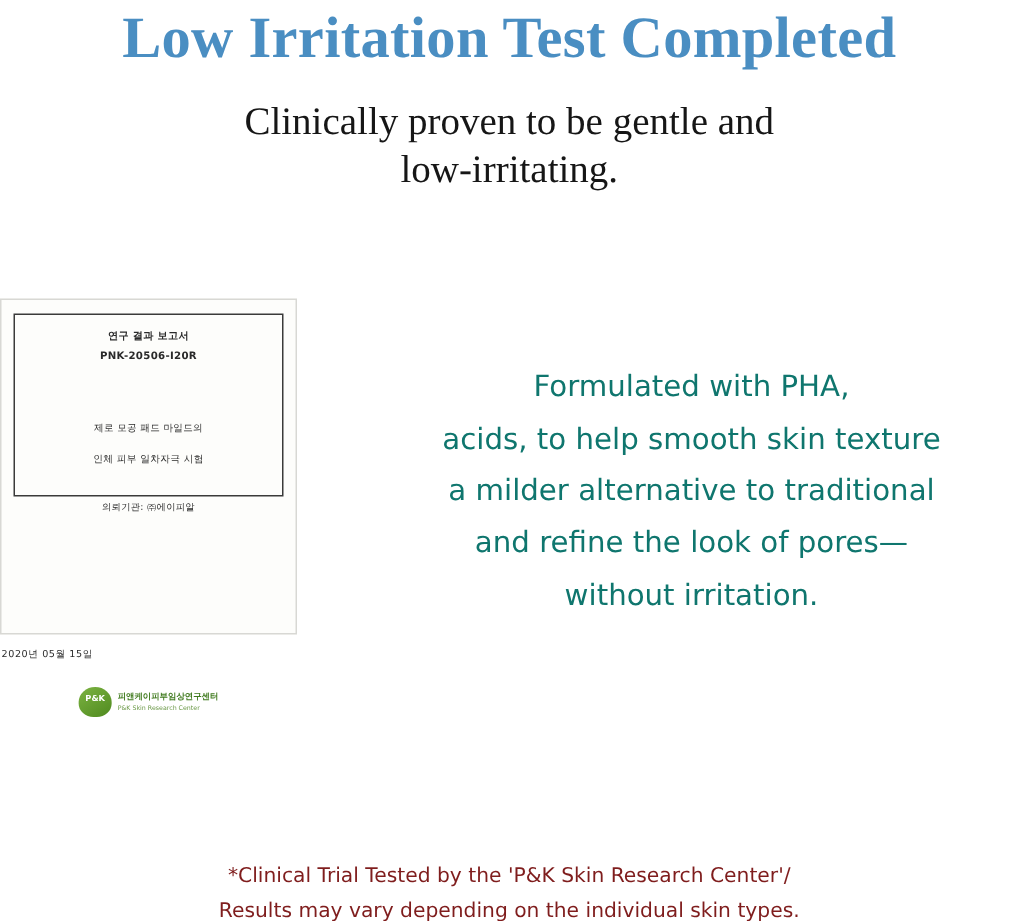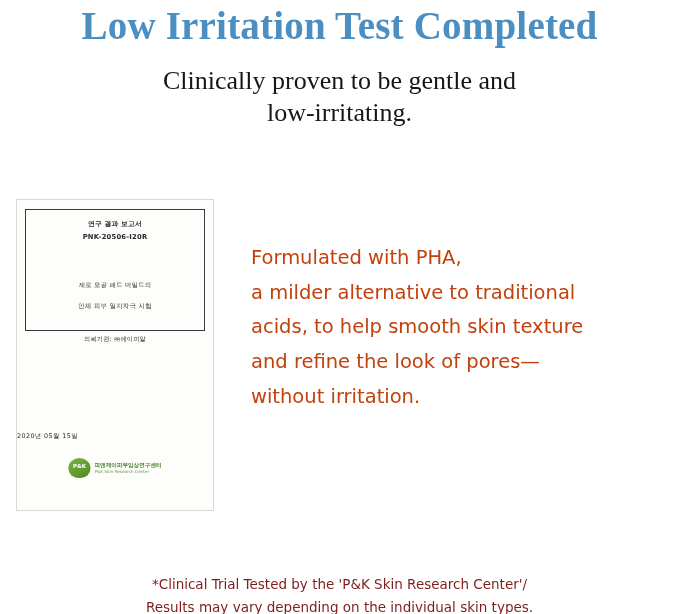--- a/index.html
+++ b/index.html
@@ -52,24 +52,24 @@
     position: absolute;
     top: 193px;
     left: 0;
     width: 679px;
     height: 320px;
   }
 
   
   .cert {
     position: absolute;
-    left: 16px;
+    left: 0;
     top: 0;
     width: 198px;
-    height: 312px;
+    height: 224px;
     background: #fdfdfb;
     border: 1px solid #d8d8d4;
     box-sizing: border-box;
   }
   .cert-inner-box {
     position: absolute;
     left: 8px;
     top: 9px;
     right: 8px;
     height: 122px;
@@ -157,25 +157,26 @@
     color: #6d9a4a;
     line-height: 1.2;
   }
 
   
   .body-copy {
     position: absolute;
     left: 251px;
     top: 42px;
     width: 420px;
-    color: #c2410c;
+    color: #0f766e;
     font-family: "DejaVu Sans", sans-serif;
     font-size: 19.5px;
     line-height: 1.78;
     font-weight: 400;
+    text-align: center;
   }
   .body-copy .bline {
     white-space: nowrap;
   }
 
   
   .footnote {
     position: absolute;
     left: 0;
     right: 0;
@@ -214,22 +215,22 @@
         <div class="cert-logo-mark"></div>
         <div class="cert-logo-text">
           <div class="cert-logo-kr">피앤케이피부임상연구센터</div>
           <div class="cert-logo-en">P&amp;K Skin Research Center</div>
         </div>
       </div>
     </div>
 
     <div class="body-copy">
       <div class="bline">Formulated with PHA,</div>
+      <div class="bline">acids, to help smooth skin texture</div>
       <div class="bline">a milder alternative to traditional</div>
-      <div class="bline">acids, to help smooth skin texture</div>
       <div class="bline">and refine the look of pores—</div>
       <div class="bline">without irritation.</div>
     </div>
 
   </div>
 
   <div class="footnote">
     <div>*Clinical Trial Tested by the 'P&amp;K Skin Research Center'/</div>
     <div>Results may vary depending on the individual skin types.</div>
   </div>

